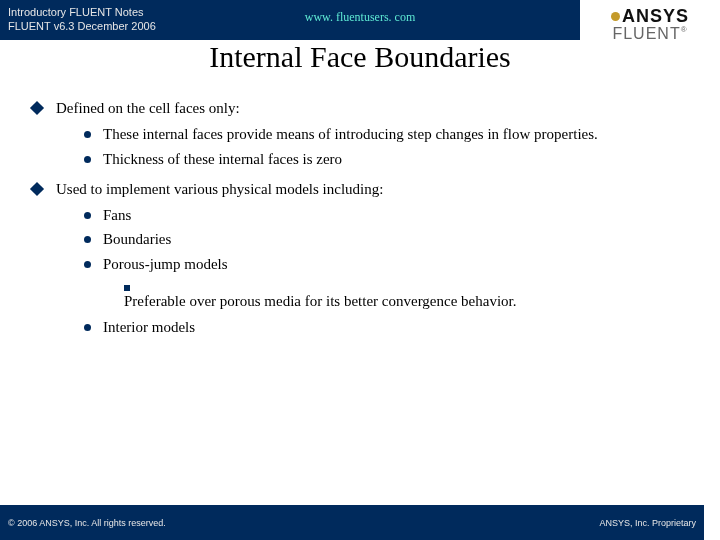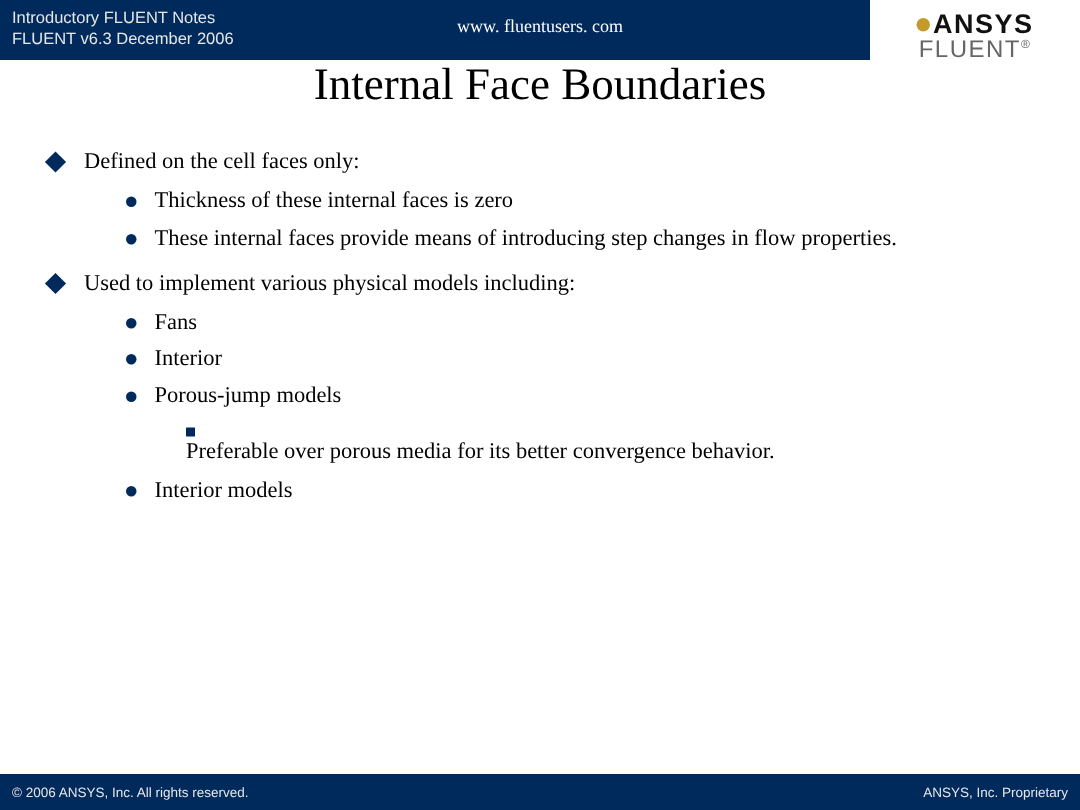--- a/index.html
+++ b/index.html
@@ -36,21 +36,21 @@
   }
   .header-center .svc {
     font-family: "Times New Roman", serif;
     font-weight: bold;
     font-size: 12px;
     color: #fff;
   }
   .header-center .url {
     font-family: "Times New Roman", serif;
     font-size: 12px;
-    color: #ffffff;
+    color: #5eead4;
     margin-top: 6px;
   }
   .header-right {
     position: absolute;
     right: 0;
     top: 0;
     height: 48px;
     width: 140px;
     background: #ffffff;
     display: flex;
@@ -119,22 +119,22 @@
   ul.lvl3 { list-style: none; padding-left: 98px; margin-top: 4px; }
   ul.lvl3 > li { display: flex; align-items: flex-start; margin-bottom: 4px; flex-direction: column; }
   .square {
     width: 6px; height: 6px;
     background: #002a5c;
     margin: 7px 12px 0 0;
     flex: 0 0 6px;
   }
   .footer {
     position: absolute;
-    left: 0; right: 0; bottom: 0;
-    height: 24px;
+    left: 0; right: 16px; bottom: 0;
+    height: 35px;
     background: #002a5c;
     color: #e6e6e6;
     font-family: Arial, Helvetica, sans-serif;
     font-size: 9px;
     display: flex;
     align-items: center;
     justify-content: space-between;
     padding: 4px 8px;
   }
   .footer .mid {
@@ -168,41 +168,41 @@
 <div class="content">
   <ul class="lvl1">
     <li>
       <div class="row">
         <span class="diamond"></span>
         <span>Defined on the cell faces only:</span>
       </div>
       <ul class="lvl2">
         <li>
             <span class="disc"></span>
+            <span>These internal faces provide means of introducing step changes in flow properties.</span>
+          </li>
+        <li>
+            <span class="disc"></span>
             <span>Thickness of these internal faces is zero</span>
-          </li>
-        <li>
-            <span class="disc"></span>
-            <span>These internal faces provide means of introducing step changes in flow properties.</span>
           </li>
       </ul>
     </li>
     <li>
       <div class="row">
         <span class="diamond"></span>
         <span>Used to implement various physical models including:</span>
       </div>
       <ul class="lvl2">
         <li>
             <span class="disc"></span>
             <span>Fans</span>
           </li>
         <li>
             <span class="disc"></span>
-            <span>Interior</span>
+            <span>Boundaries</span>
           </li>
         <li>
             <span class="disc"></span>
             <span>Porous-jump models</span>
           </li>
       </ul>
       <ul class="lvl3">
         <li>
             <span class="square"></span>
             <span>Preferable over porous media for its better convergence behavior.</span>

